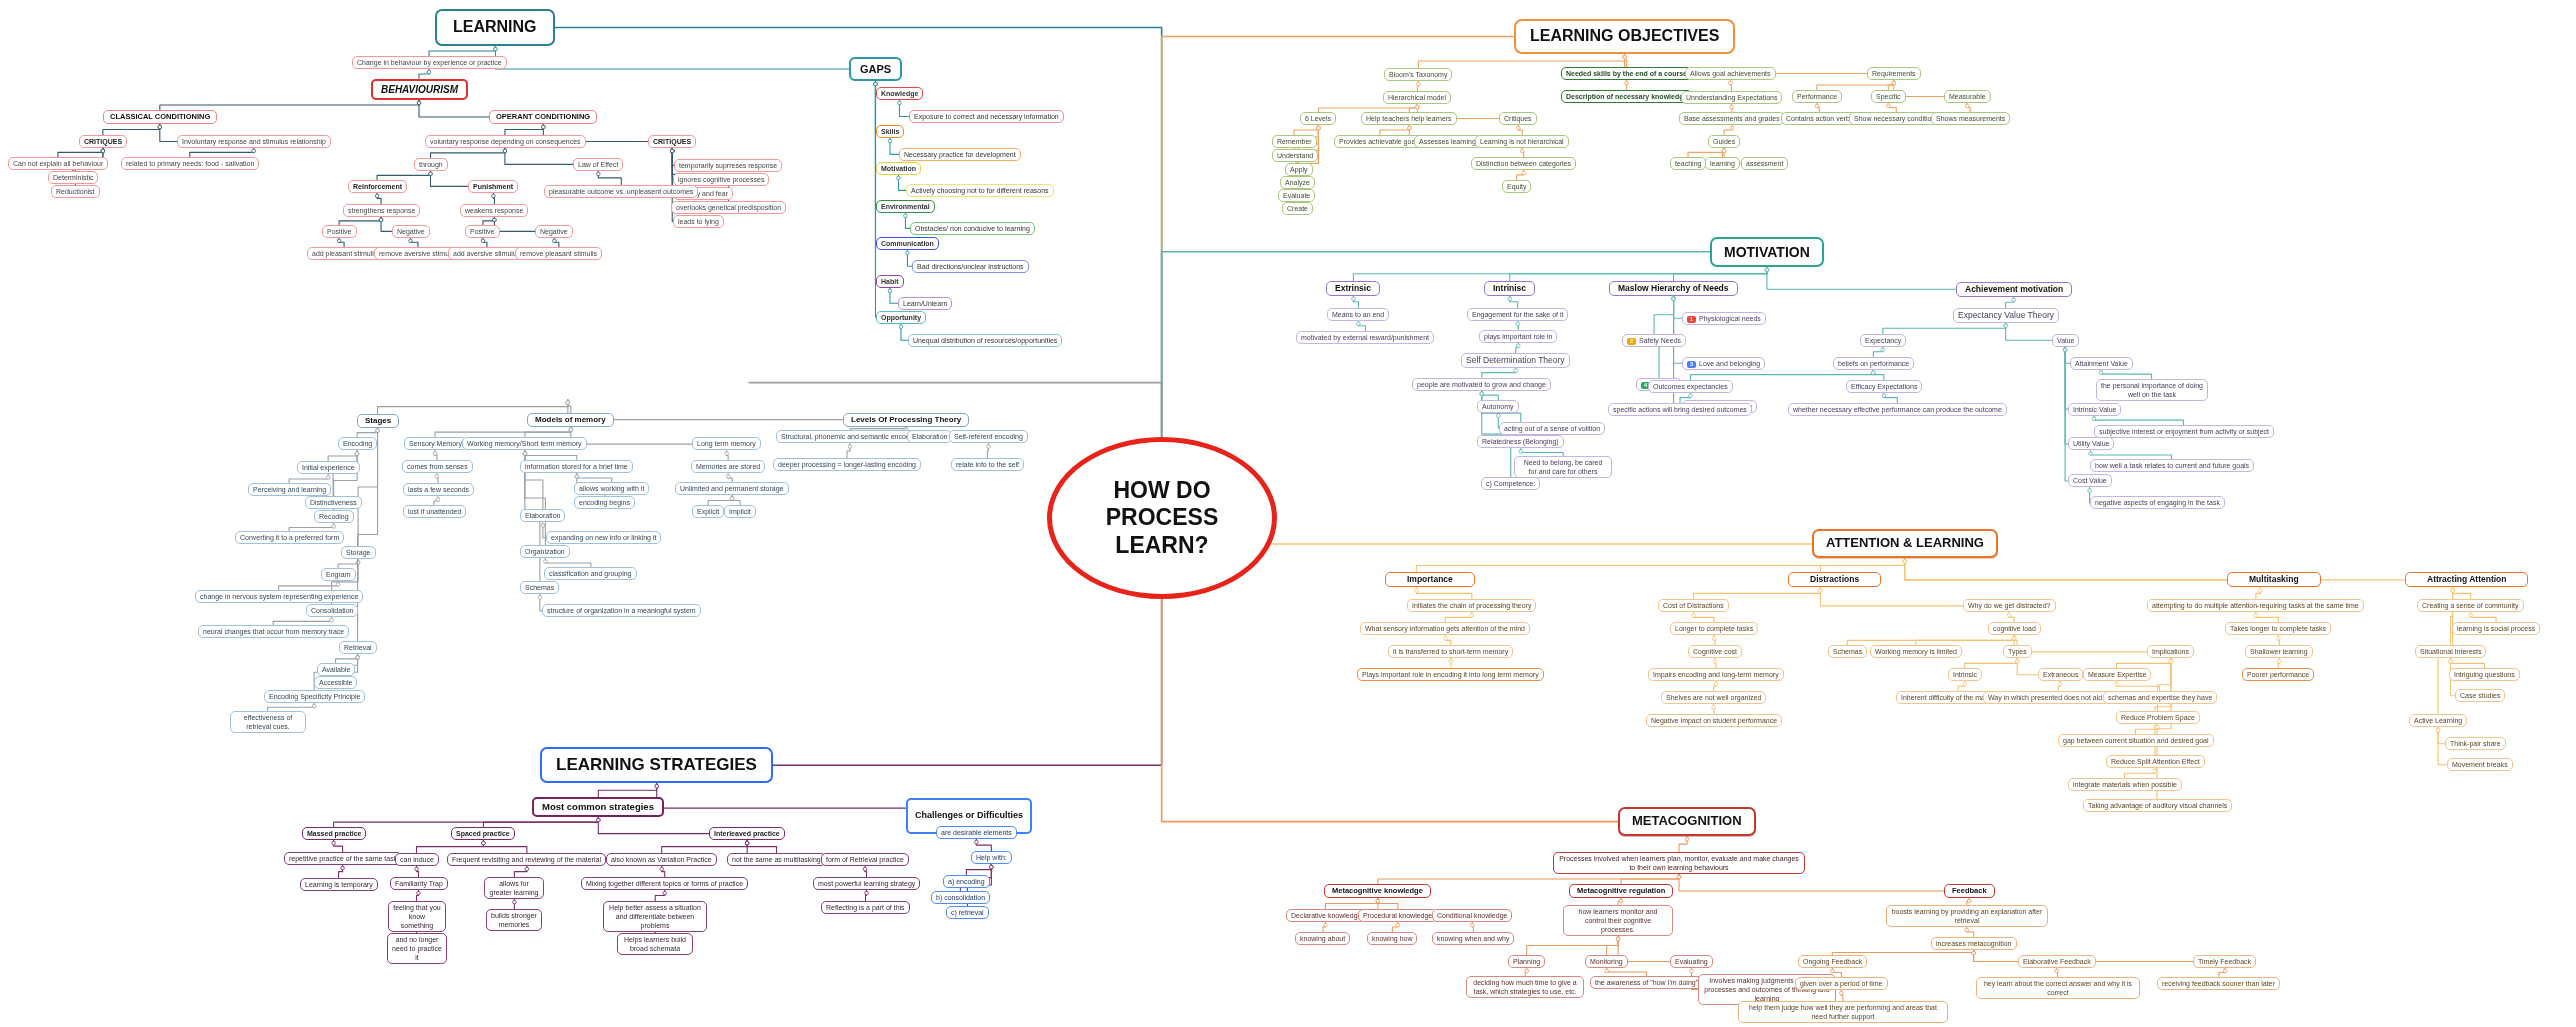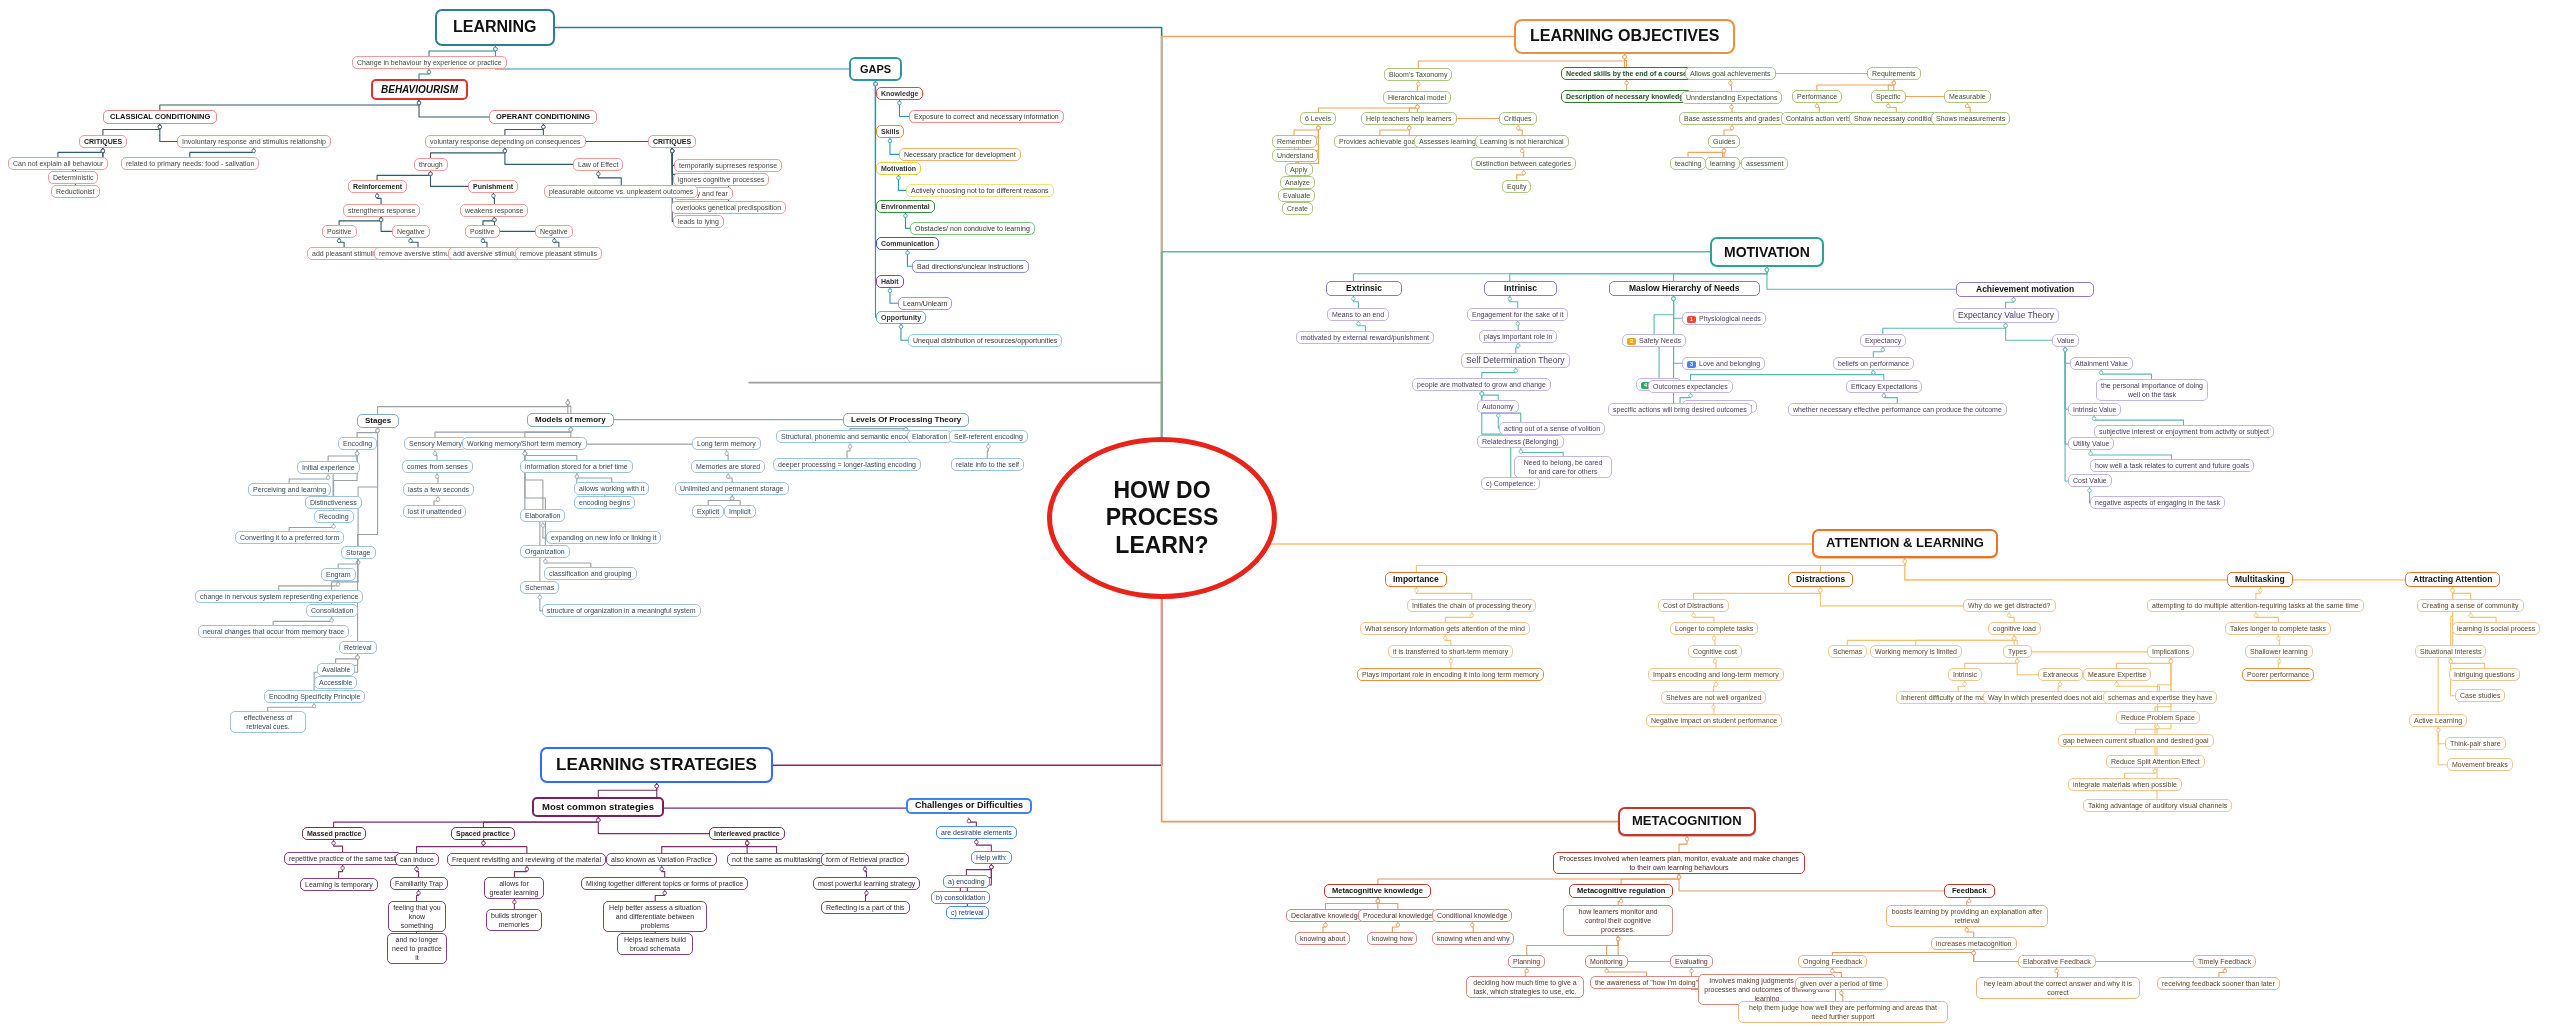--- a/index.html
+++ b/index.html
@@ -35,33 +35,33 @@
   .gap-blue-b{border:1.5px solid #4052e0;font-weight:700;}  .gap-blue{border:1px solid #8490ec;}
   .gap-purple-b{border:1.5px solid #8e44ad;font-weight:700;}.gap-purple{border:1px solid #bd8ed1;}
   .gap-teal-b{border:1.5px solid #5bb8c4;font-weight:700;}  .gap-teal{border:1px solid #8bcdd6;}
   
   .proc-hdr{border:1.5px solid #7fa8c9;font-weight:800;font-size:8px;padding:1px 7px;color:#111;}
   .proc-box{border:1px solid #9ec1dd;color:#33475a;}
   
   .ls-hdr{border:2px solid #7b1f5e;font-weight:800;font-size:9.5px;padding:2px 8px;color:#111;}
   .ls-box-b{border:1.5px solid #7b2d68;font-weight:700;color:#222;}
   .ls-box{border:1.2px solid #86407a;color:#3a2436;}
-  .ch-hdr{border:2px solid #3b82f6;font-weight:800;font-size:9px;padding:0 7px;color:#111;}
+  .ch-hdr{border:2px solid #3b82f6;font-weight:800;font-size:9px;padding:10px 7px;color:#111;}
   .ch-box{border:1.5px solid #4d8df7;color:#1e3a6e;}
   
   .lo-box{border:1px solid #a8c87e;color:#3d4a2d;}
   .lo-box-dark{border:1.5px solid #2e7d32;color:#234d26;font-weight:600;}
   
-  .mot-hdr{border:1.5px solid #9575cd;font-weight:800;font-size:8.5px;padding:1px 19px;color:#111;}
+  .mot-hdr{border:1.5px solid #9575cd;font-weight:800;font-size:8.5px;padding:1px 8px;color:#111;}
   .mot-box{border:1px solid #c5b3e6;color:#463a5e;}
   .mot-box-lg{border:1px solid #c5b3e6;color:#463a5e;font-size:8.5px;}
   .chip{display:inline-block;min-width:7px;height:7px;border-radius:2px;color:#fff;font-size:5.5px;
         font-weight:700;line-height:7px;margin-right:3px;vertical-align:middle;padding:0 1px;}
   
-  .att-hdr{border:1.5px solid #e8742c;font-weight:800;font-size:8.5px;padding:1px 7px;color:#111;}
+  .att-hdr{border:1.5px solid #e8742c;font-weight:800;font-size:8.5px;padding:1px 21px;color:#111;}
   .att-box{border:1px solid #f3c48e;color:#5c4326;}
   .att-box-hl{border:1.5px solid #ef8e3b;color:#5c4326;}
   
   .meta-hdr{border:1.5px solid #c0392b;font-weight:800;font-size:7.5px;padding:1px 7px;color:#111;}
   .meta-box{border:1px solid #d98880;color:#5a2e2a;}
   .meta-root{border:1.5px solid #c0392b;color:#4a2420;}
   .fb-box{border:1px solid #f0b27a;color:#5c4326;}
 </style>
 </head>
 <body>

